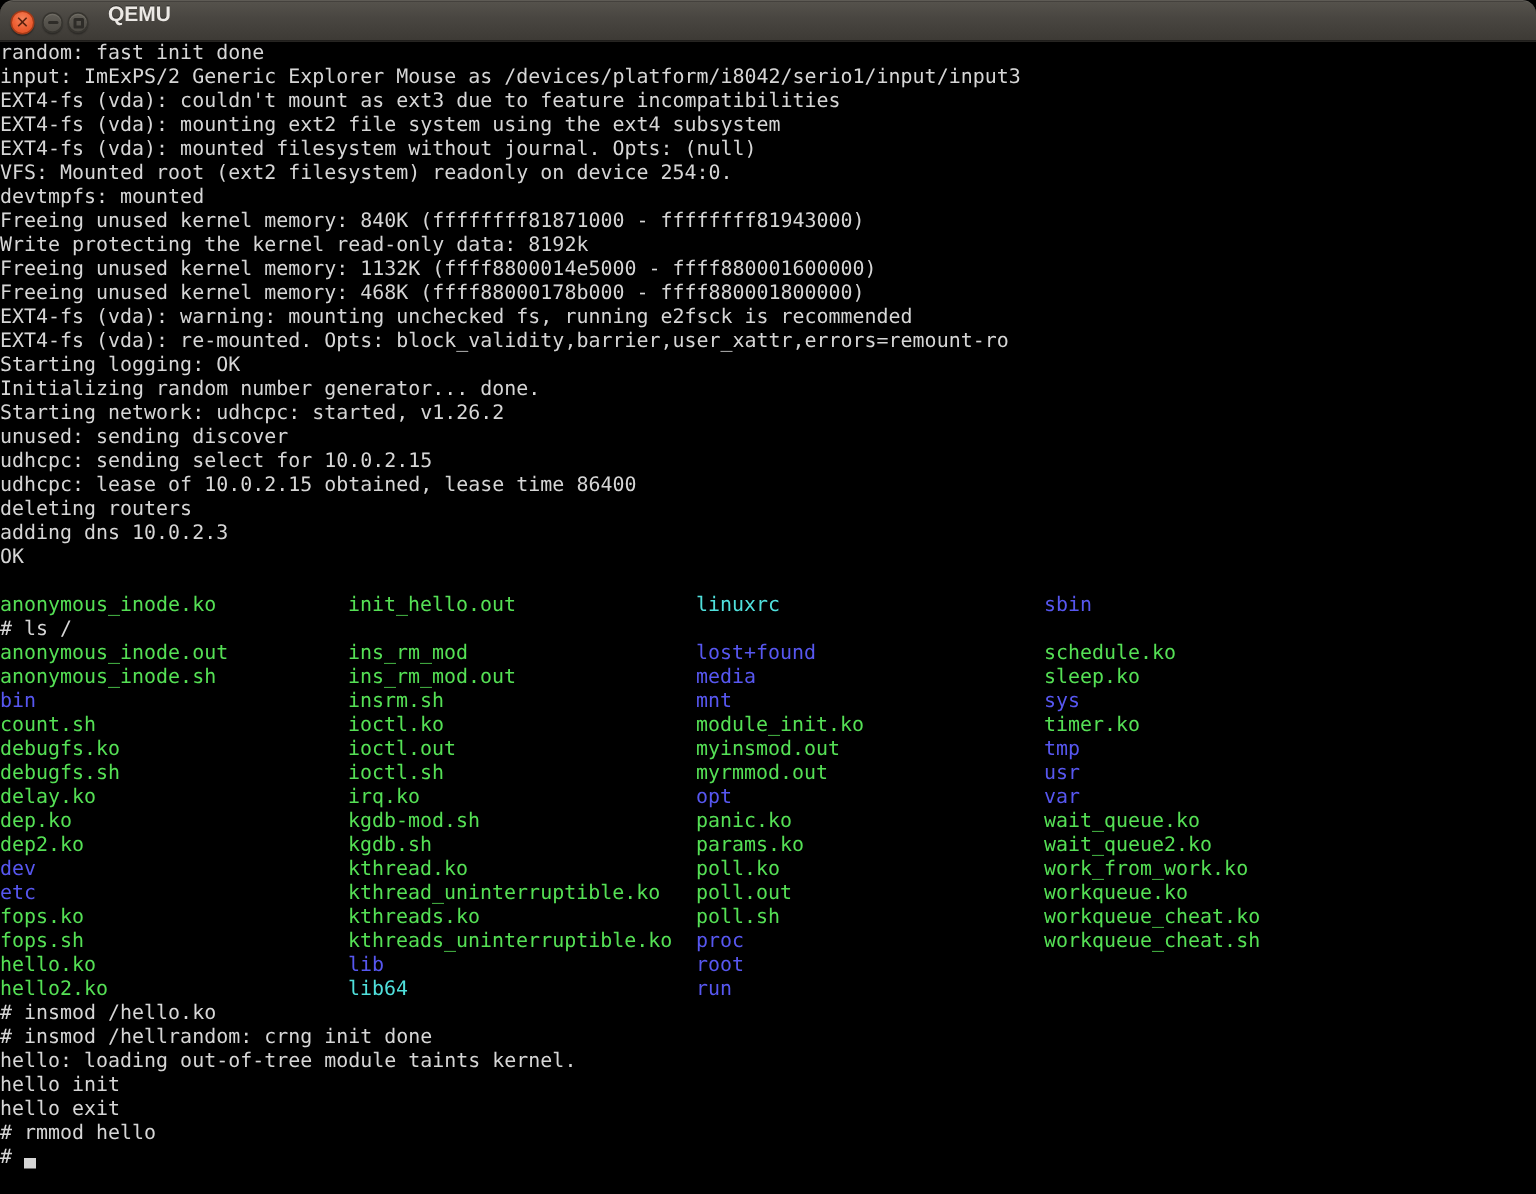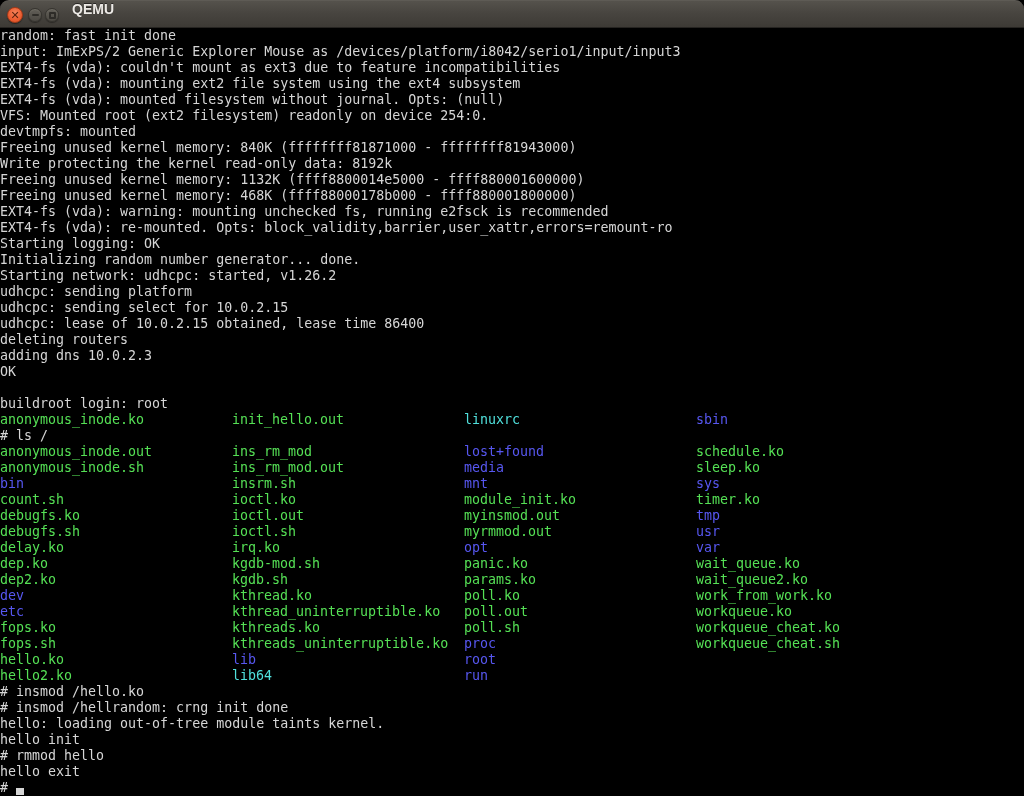--- a/index.html
+++ b/index.html
@@ -92,28 +92,27 @@
       <div class="line">devtmpfs: mounted</div>
       <div class="line">Freeing unused kernel memory: 840K (ffffffff81871000 - ffffffff81943000)</div>
       <div class="line">Write protecting the kernel read-only data: 8192k</div>
       <div class="line">Freeing unused kernel memory: 1132K (ffff8800014e5000 - ffff880001600000)</div>
       <div class="line">Freeing unused kernel memory: 468K (ffff88000178b000 - ffff880001800000)</div>
       <div class="line">EXT4-fs (vda): warning: mounting unchecked fs, running e2fsck is recommended</div>
       <div class="line">EXT4-fs (vda): re-mounted. Opts: block_validity,barrier,user_xattr,errors=remount-ro</div>
       <div class="line">Starting logging: OK</div>
       <div class="line">Initializing random number generator... done.</div>
       <div class="line">Starting network: udhcpc: started, v1.26.2</div>
-      <div class="line">udhcpc: sending platform</div>
+      <div class="line">unused: sending discover</div>
       <div class="line">udhcpc: sending select for 10.0.2.15</div>
       <div class="line">udhcpc: lease of 10.0.2.15 obtained, lease time 86400</div>
       <div class="line">deleting routers</div>
       <div class="line">adding dns 10.0.2.3</div>
       <div class="line">OK</div>
       <div class="line"></div>
-      <div class="line">buildroot login: root</div>
       <div class="line"><span class="ls-entry exec" style="left: 0px;">anonymous_inode.ko</span><span class="ls-entry exec" style="left: 232px;">init_hello.out</span><span class="ls-entry symlink" style="left: 464px;">linuxrc</span><span class="ls-entry dir" style="left: 696px;">sbin</span></div>
       <div class="line"># ls /</div>
       <div class="line"><span class="ls-entry exec" style="left: 0px;">anonymous_inode.out</span><span class="ls-entry exec" style="left: 232px;">ins_rm_mod</span><span class="ls-entry dir" style="left: 464px;">lost+found</span><span class="ls-entry exec" style="left: 696px;">schedule.ko</span></div>
       <div class="line"><span class="ls-entry exec" style="left: 0px;">anonymous_inode.sh</span><span class="ls-entry exec" style="left: 232px;">ins_rm_mod.out</span><span class="ls-entry dir" style="left: 464px;">media</span><span class="ls-entry exec" style="left: 696px;">sleep.ko</span></div>
       <div class="line"><span class="ls-entry dir" style="left: 0px;">bin</span><span class="ls-entry exec" style="left: 232px;">insrm.sh</span><span class="ls-entry dir" style="left: 464px;">mnt</span><span class="ls-entry dir" style="left: 696px;">sys</span></div>
       <div class="line"><span class="ls-entry exec" style="left: 0px;">count.sh</span><span class="ls-entry exec" style="left: 232px;">ioctl.ko</span><span class="ls-entry exec" style="left: 464px;">module_init.ko</span><span class="ls-entry exec" style="left: 696px;">timer.ko</span></div>
       <div class="line"><span class="ls-entry exec" style="left: 0px;">debugfs.ko</span><span class="ls-entry exec" style="left: 232px;">ioctl.out</span><span class="ls-entry exec" style="left: 464px; text-align: center;">myinsmod.out</span><span class="ls-entry dir" style="left: 696px;">tmp</span></div>
       <div class="line"><span class="ls-entry exec" style="left: 0px;">debugfs.sh</span><span class="ls-entry exec" style="left: 232px;">ioctl.sh</span><span class="ls-entry exec" style="left: 464px;">myrmmod.out</span><span class="ls-entry dir" style="left: 696px;">usr</span></div>
       <div class="line"><span class="ls-entry exec" style="left: 0px;">delay.ko</span><span class="ls-entry exec" style="left: 232px;">irq.ko</span><span class="ls-entry dir" style="left: 464px;">opt</span><span class="ls-entry dir" style="left: 696px;">var</span></div>
       <div class="line"><span class="ls-entry exec" style="left: 0px;">dep.ko</span><span class="ls-entry exec" style="left: 232px;">kgdb-mod.sh</span><span class="ls-entry exec" style="left: 464px;">panic.ko</span><span class="ls-entry exec" style="left: 696px;">wait_queue.ko</span></div>
@@ -121,17 +120,17 @@
       <div class="line"><span class="ls-entry dir" style="left: 0px;">dev</span><span class="ls-entry exec" style="left: 232px;">kthread.ko</span><span class="ls-entry exec" style="left: 464px;">poll.ko</span><span class="ls-entry exec" style="left: 696px;">work_from_work.ko</span></div>
       <div class="line"><span class="ls-entry dir" style="left: 0px; text-align: center;">etc</span><span class="ls-entry exec" style="left: 232px;">kthread_uninterruptible.ko</span><span class="ls-entry exec" style="left: 464px;">poll.out</span><span class="ls-entry exec" style="left: 696px;">workqueue.ko</span></div>
       <div class="line"><span class="ls-entry exec" style="left: 0px;">fops.ko</span><span class="ls-entry exec" style="left: 232px;">kthreads.ko</span><span class="ls-entry exec" style="left: 464px;">poll.sh</span><span class="ls-entry exec" style="left: 696px; text-align: right;">workqueue_cheat.ko</span></div>
       <div class="line"><span class="ls-entry exec" style="left: 0px;">fops.sh</span><span class="ls-entry exec" style="left: 232px;">kthreads_uninterruptible.ko</span><span class="ls-entry dir" style="left: 464px;">proc</span><span class="ls-entry exec" style="left: 696px;">workqueue_cheat.sh</span></div>
       <div class="line"><span class="ls-entry exec" style="left: 0px;">hello.ko</span><span class="ls-entry dir" style="left: 232px;">lib</span><span class="ls-entry dir" style="left: 464px; text-align: right;">root</span></div>
       <div class="line"><span class="ls-entry exec" style="left: 0px;">hello2.ko</span><span class="ls-entry symlink" style="left: 232px;">lib64</span><span class="ls-entry dir" style="left: 464px;">run</span></div>
       <div class="line"># insmod /hello.ko</div>
       <div class="line"># insmod /hellrandom: crng init done</div>
       <div class="line">hello: loading out-of-tree module taints kernel.</div>
       <div class="line">hello init</div>
+      <div class="line">hello exit</div>
       <div class="line"># rmmod hello</div>
-      <div class="line">hello exit</div>
       <div class="line"># <span class="cursor"></span></div>
     </div>
 </div>
 
 </body></html>

